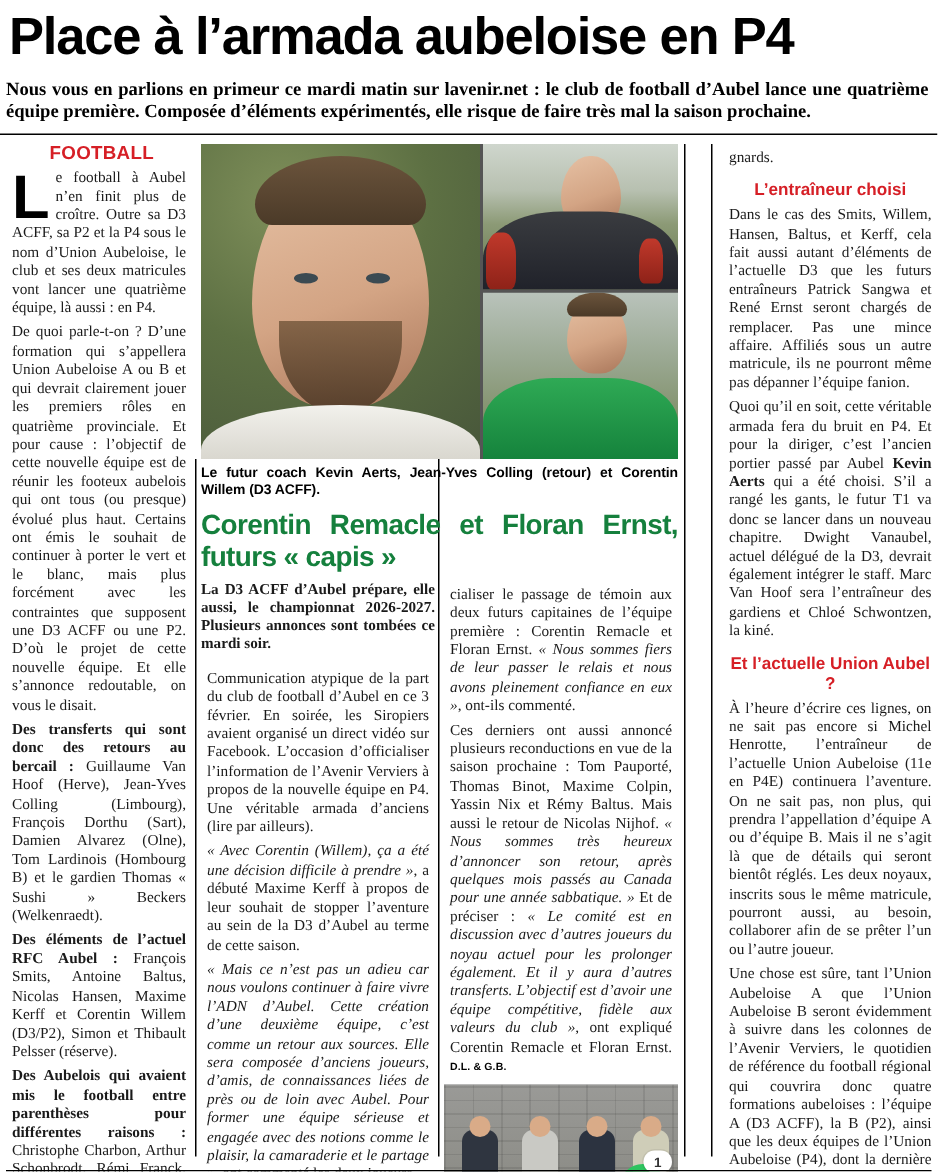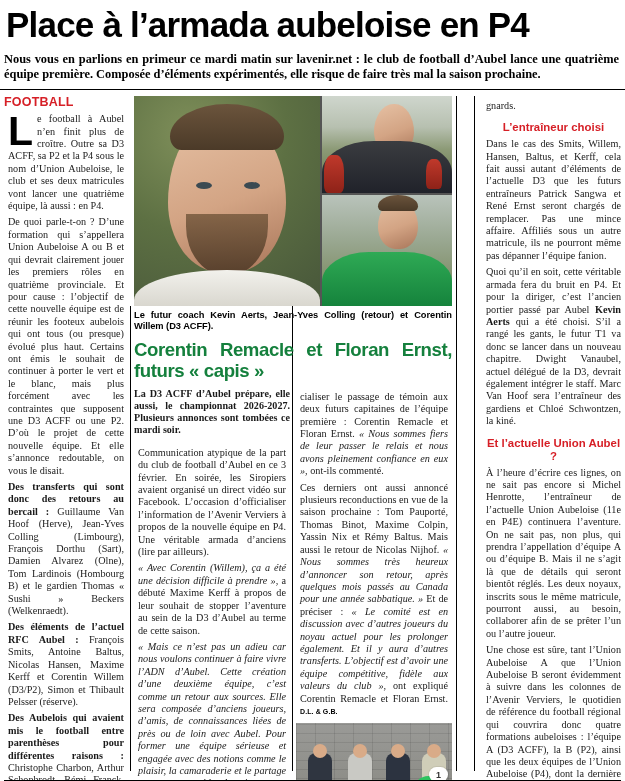--- a/index.html
+++ b/index.html
@@ -78,20 +78,21 @@
   }
 
   
   .kicker {
     font-family: "Liberation Sans", sans-serif;
     font-weight: bold;
     font-size: 12.5px;
     color: #d61f26;
     letter-spacing: 0.2px;
     margin-bottom: 5px;
+    margin-left: 29px;
   }
 
   
   .dropcap::first-letter {
     float: left;
     font-family: "Liberation Sans", sans-serif;
     font-weight: bold;
     font-size: 41px;
     line-height: 33px;
     padding: 2px 4px 0 0;

